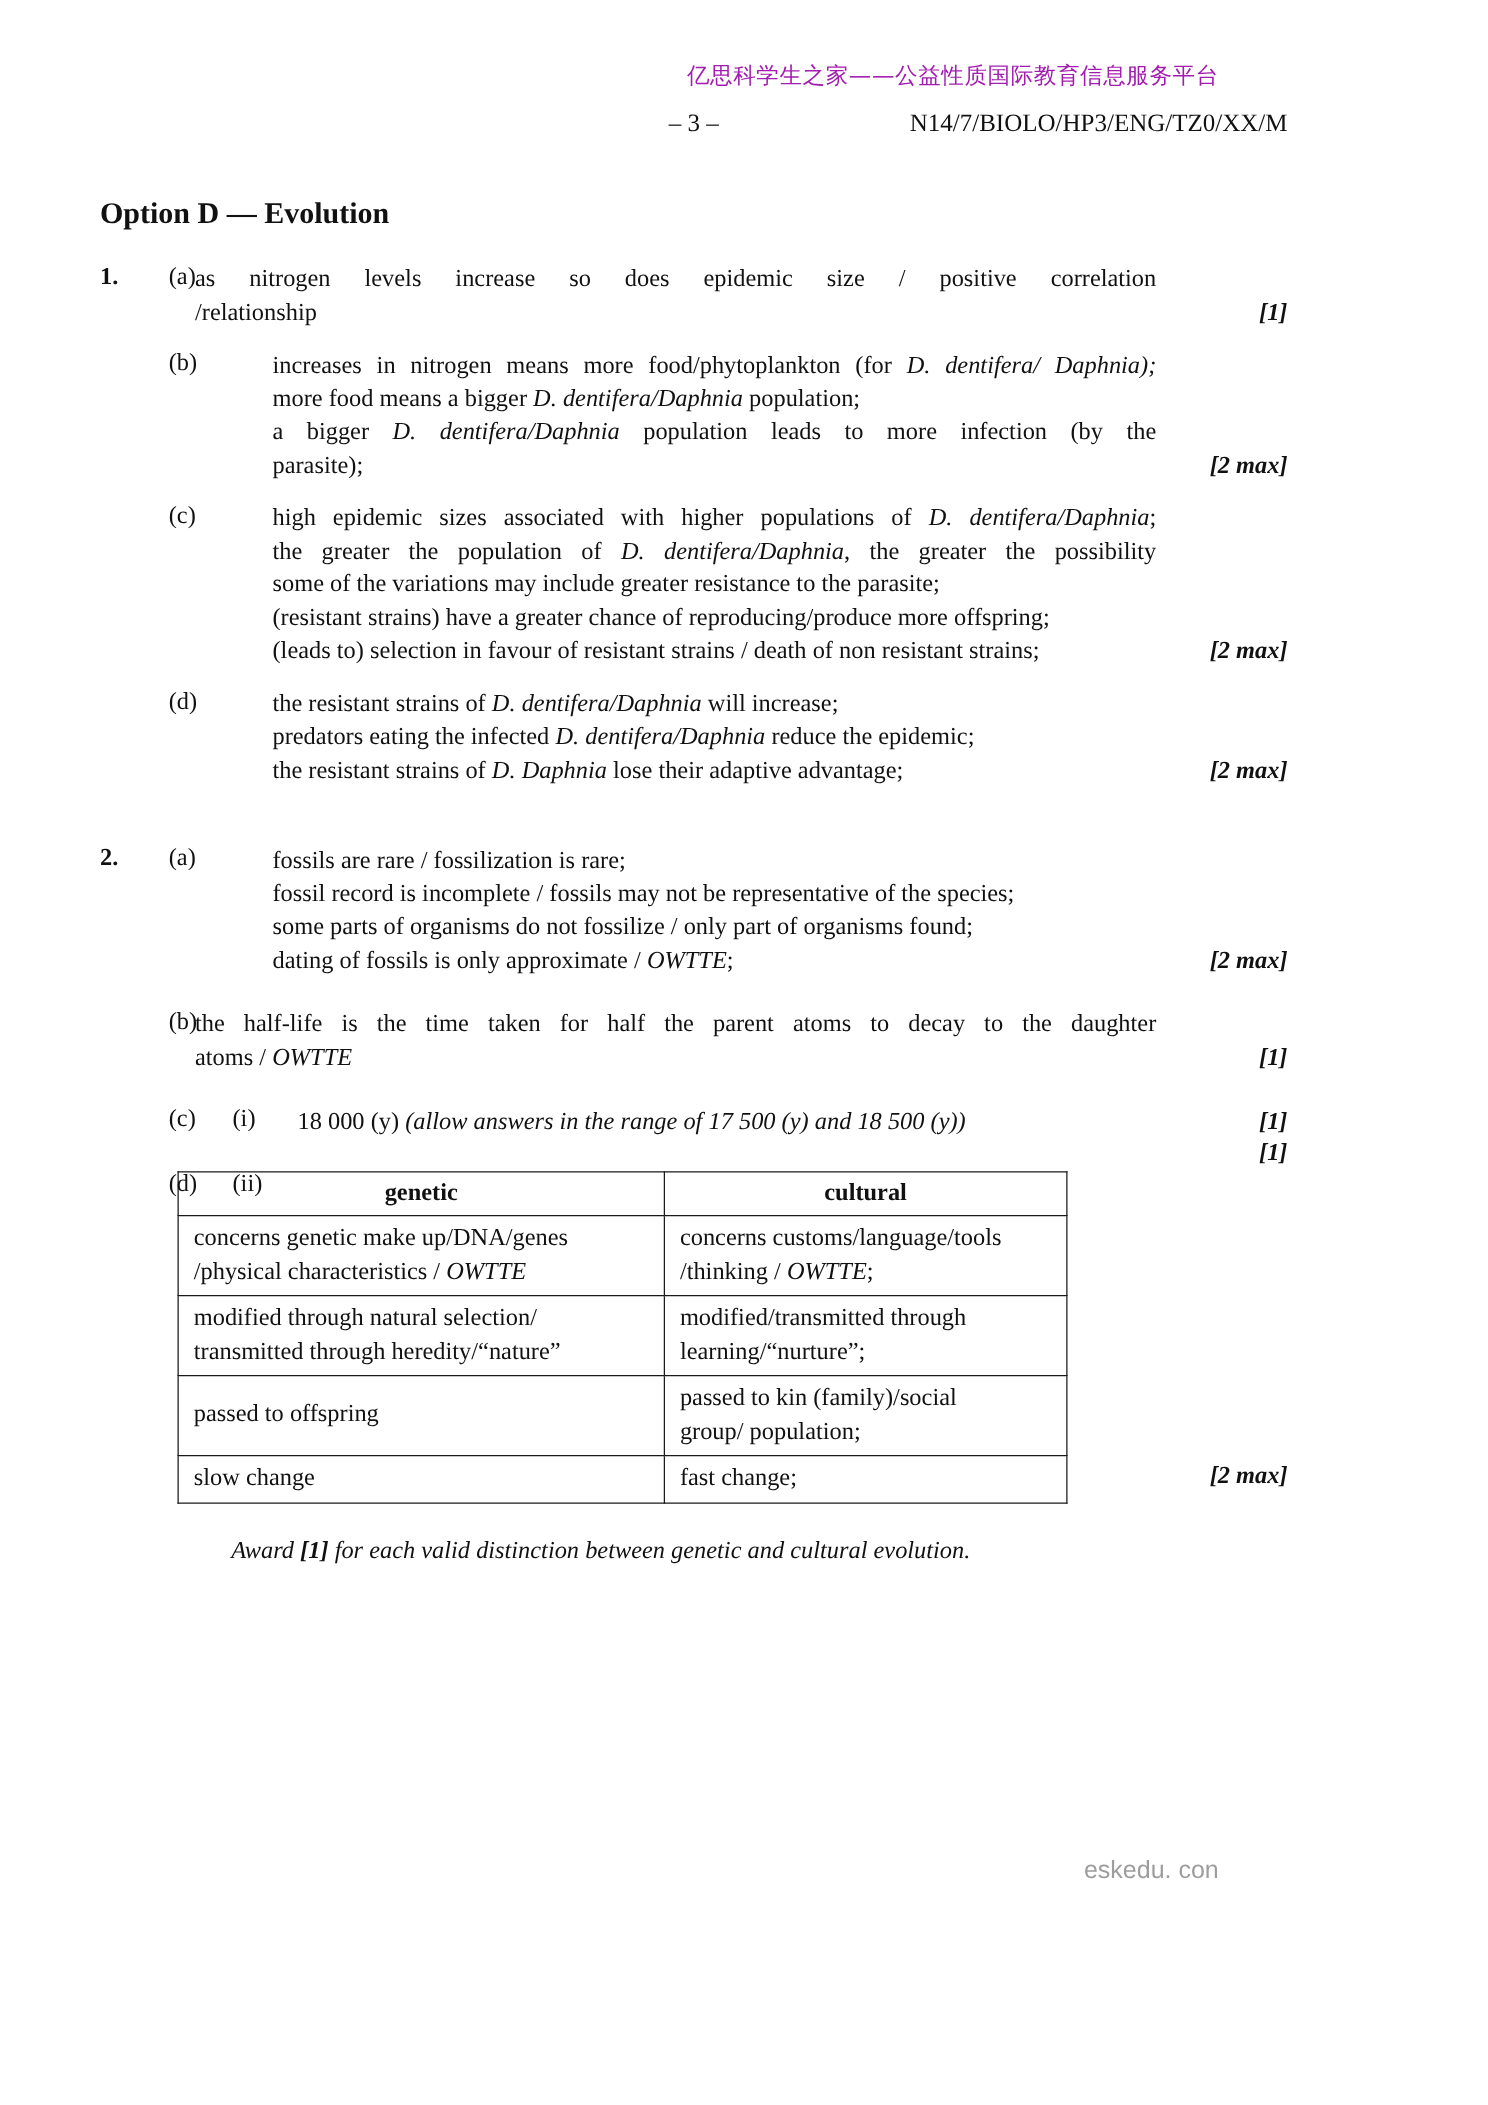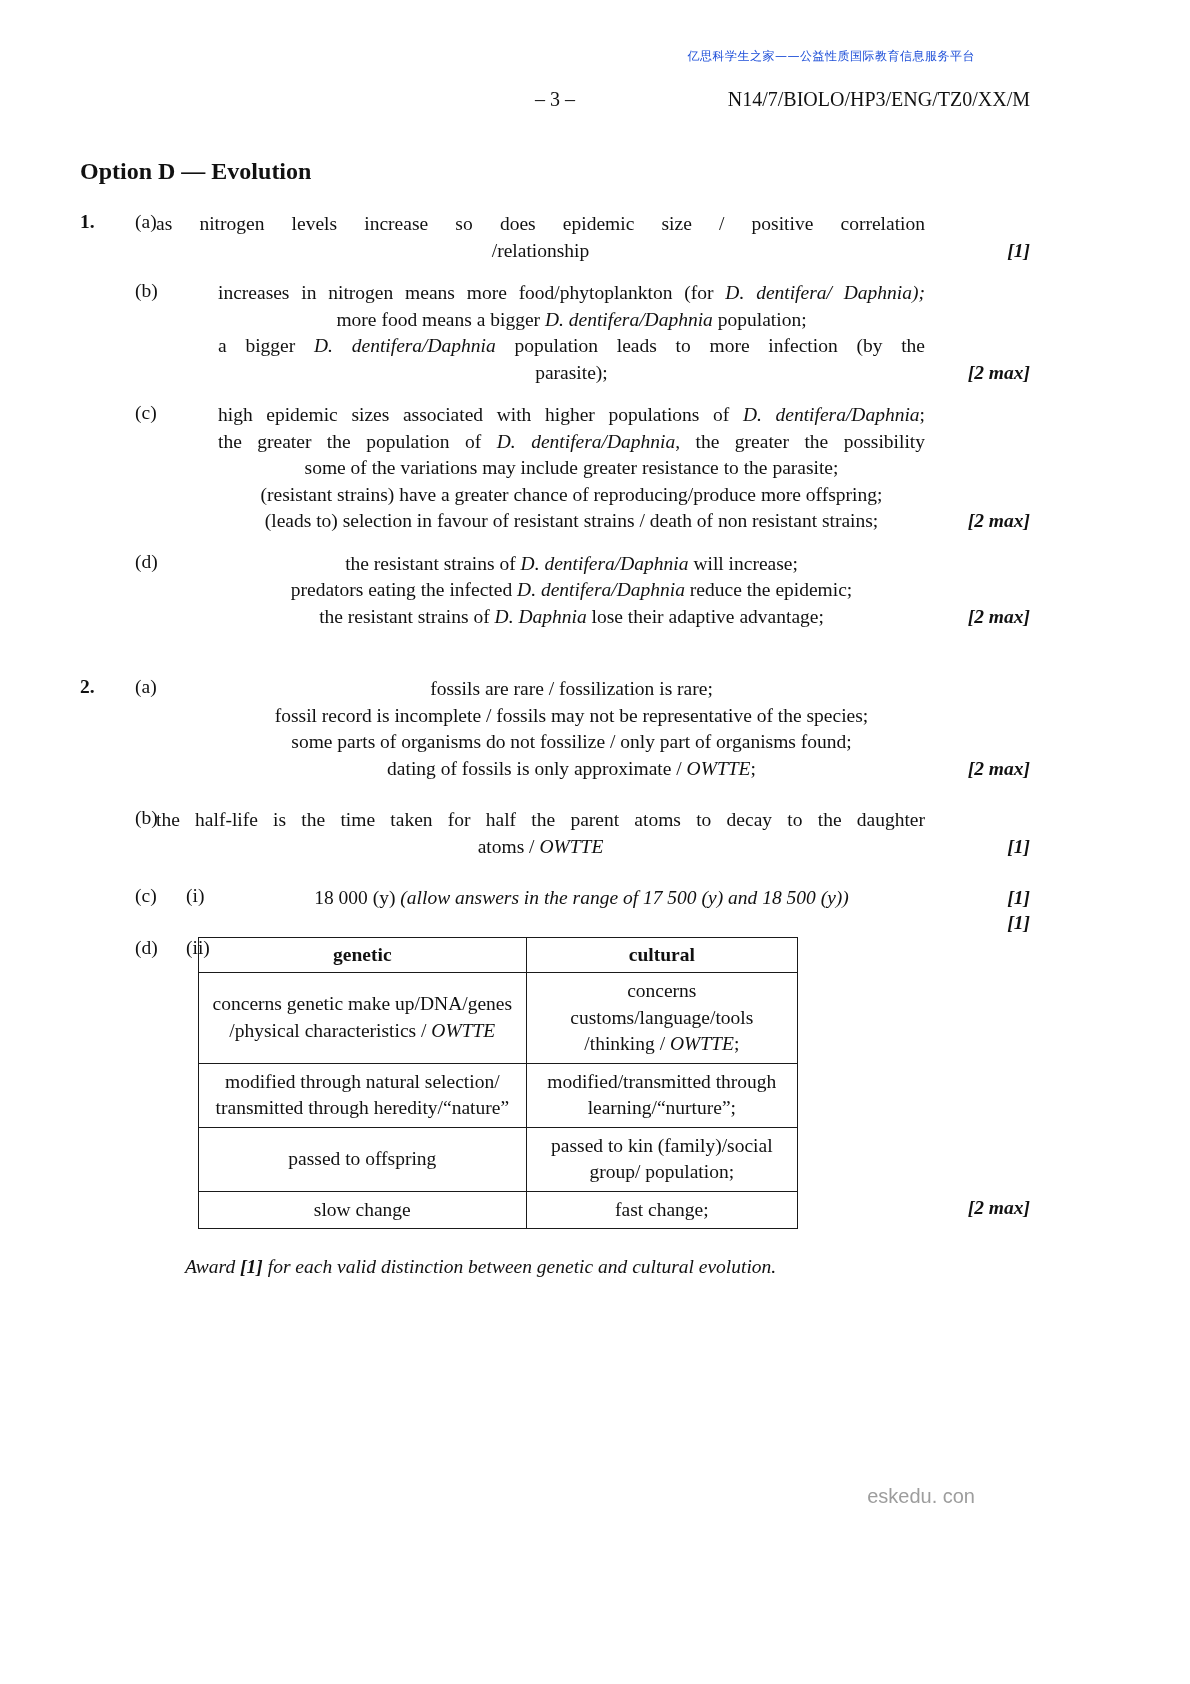--- a/index.html
+++ b/index.html
@@ -13,21 +13,21 @@
   .page {
     position: relative;
     width: 1190px; height: 1684px;
     padding: 158px 160px 0 80px;
     overflow: hidden;
     background: #ffffff;
   }
   .wm-top {
     position: absolute; top: 48px; right: 215px;
     font-family: "DejaVu Sans", sans-serif;
-    font-size: 12px; color: #1d4ed8;
+    font-size: 18px; color: #a21caf;
     letter-spacing: 0.5px;
   }
   .hdr {
     position: absolute; top: 88px; left: 80px; right: 160px;
     height: 28px; font-size: 20px;
   }
   .pgnum { position: absolute; left: 0; right: 0; text-align: center; }
   .doccode { position: absolute; right: 0; top: 0; }
   .opt-title { font-weight: bold; font-size: 24px; }
 
@@ -39,35 +39,35 @@
   .q2 .part { margin-bottom: 25px; }
   .qnum { position: absolute; left: 0; top: 0; font-weight: bold; }
   .plabel { position: absolute; left: 55px; top: 0; }
   .plabel2 { position: absolute; left: 106px; top: 0; }
 
   .ptext { margin-right: 105px; }
   .ind-a { margin-left: 76px; }
   .ind-b { margin-left: 138px; }
   .ind-c { margin-left: 158px; }
 
-  .line { line-height: 26.5px; text-align: center; }
+  .line { line-height: 26.5px; }
   .line.just { text-align: justify; text-align-last: justify; }
   .it { font-style: italic; }
   .bd { font-weight: bold; }
 
   .mark {
     position: absolute; right: 0; bottom: 0;
     font-weight: bold; font-style: italic; white-space: nowrap;
     line-height: 26.5px;
   }
   .part-table .mark { bottom: 8px; }
 
   table.dist-table {
-    margin-left: 118px;
-    width: 600px;
+    margin-left: 62px;
+    width: 712px;
     border-collapse: collapse;
   }
   table.dist-table th, table.dist-table td {
     border: 1px solid #1a1a1a;
     vertical-align: middle;
   }
   table.dist-table th {
     text-align: center; font-weight: bold;
     padding: 4px 10px;
     line-height: 26.5px;

